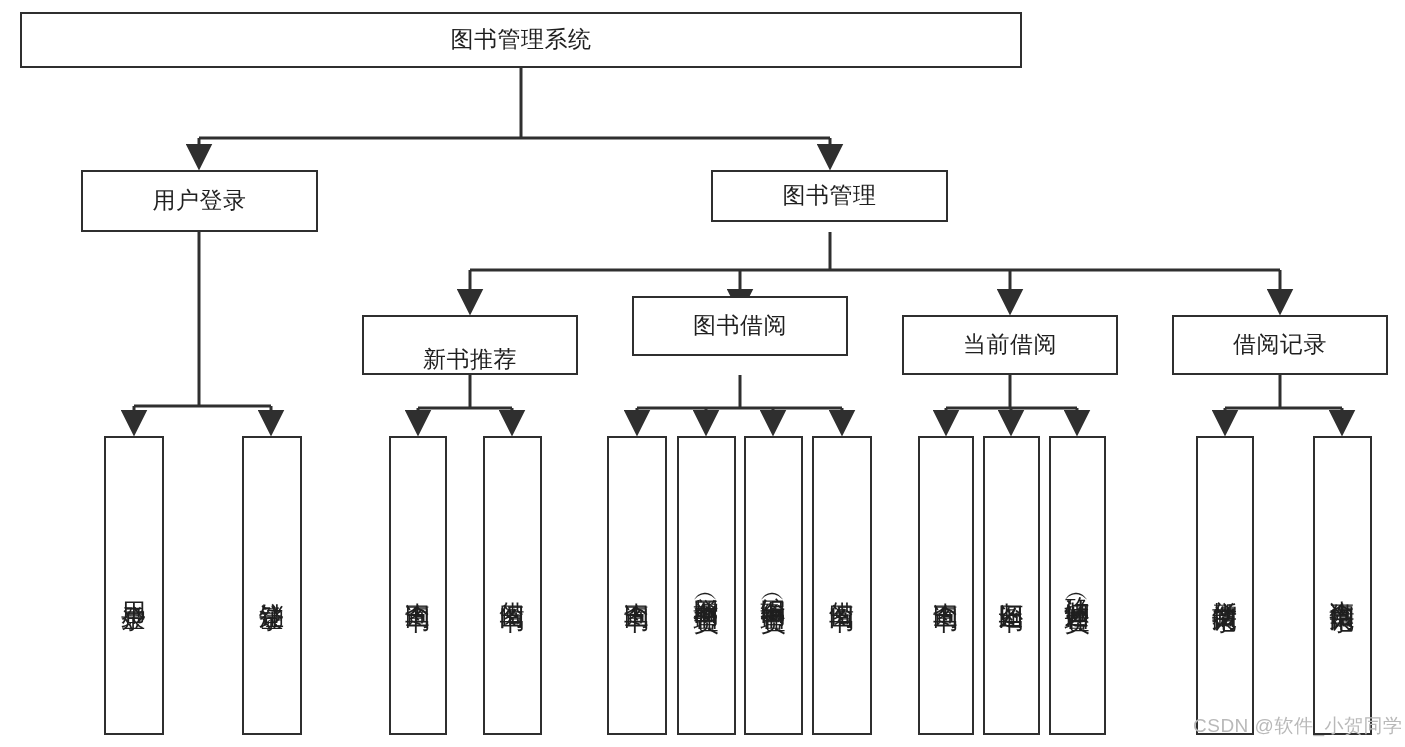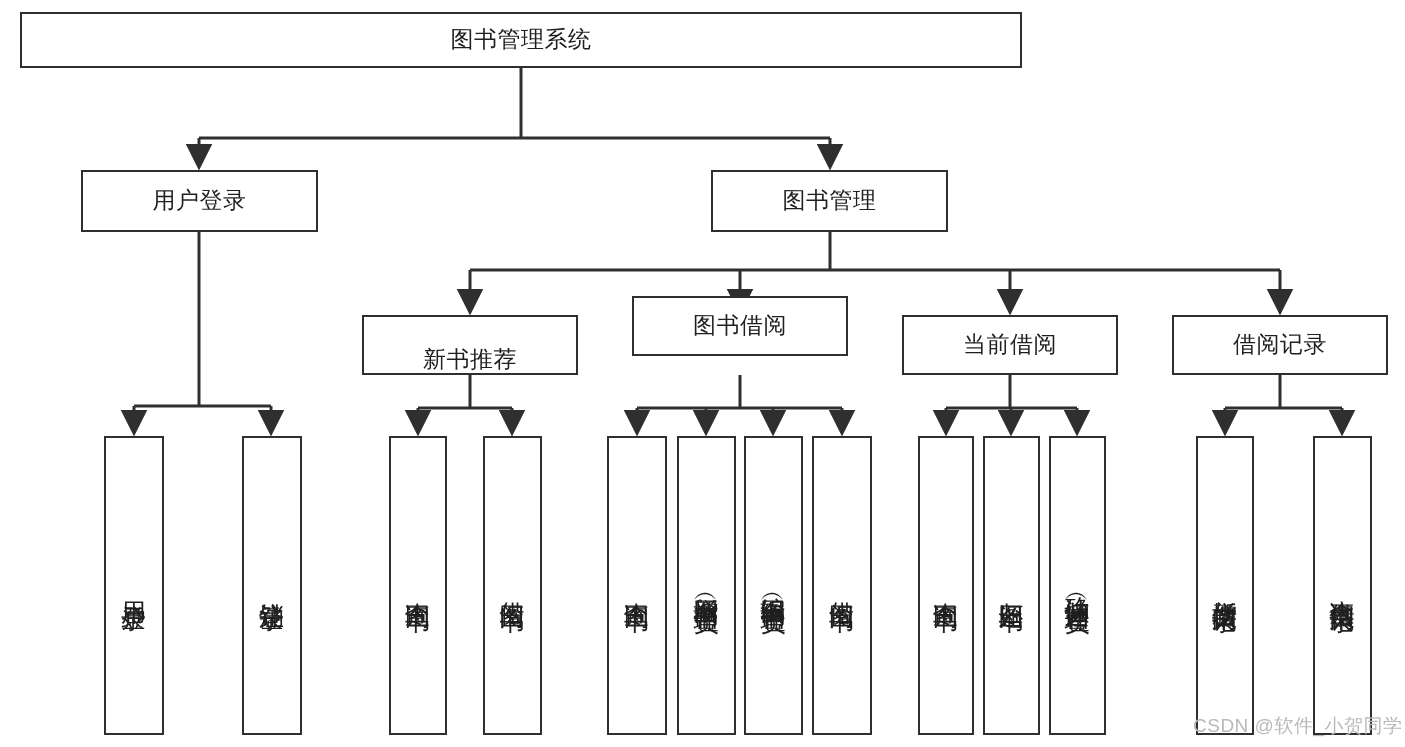--- a/index.html
+++ b/index.html
@@ -141,21 +141,21 @@
     </g>
   </svg>
 
   <div class="node horiz" style="left:20px; top:12px; width:1002px; height:56px;">
     <span class="label">图书管理系统</span>
   </div>
 
   <div class="node horiz" style="left:81px; top:170px; width:237px; height:62px;">
     <span class="label">用户登录</span>
   </div>
-  <div class="node horiz" style="left:711px; top:170px; width:237px; height:62px;">
+  <div class="node horiz" style="left:711px; top:170px; width:237px; height:52px;">
     <span class="label">图书管理</span>
   </div>
 
   <div class="node horiz" style="left:362px; top:315px; width:216px; height:60px;align-items:flex-end;">
     <span class="label">新书推荐</span>
   </div>
   <div class="node horiz" style="left:632px; top:296px; width:216px; height:60px;">
     <span class="label">图书借阅</span>
   </div>
   <div class="node horiz" style="left:1172px; top:315px; width:216px; height:60px;">

